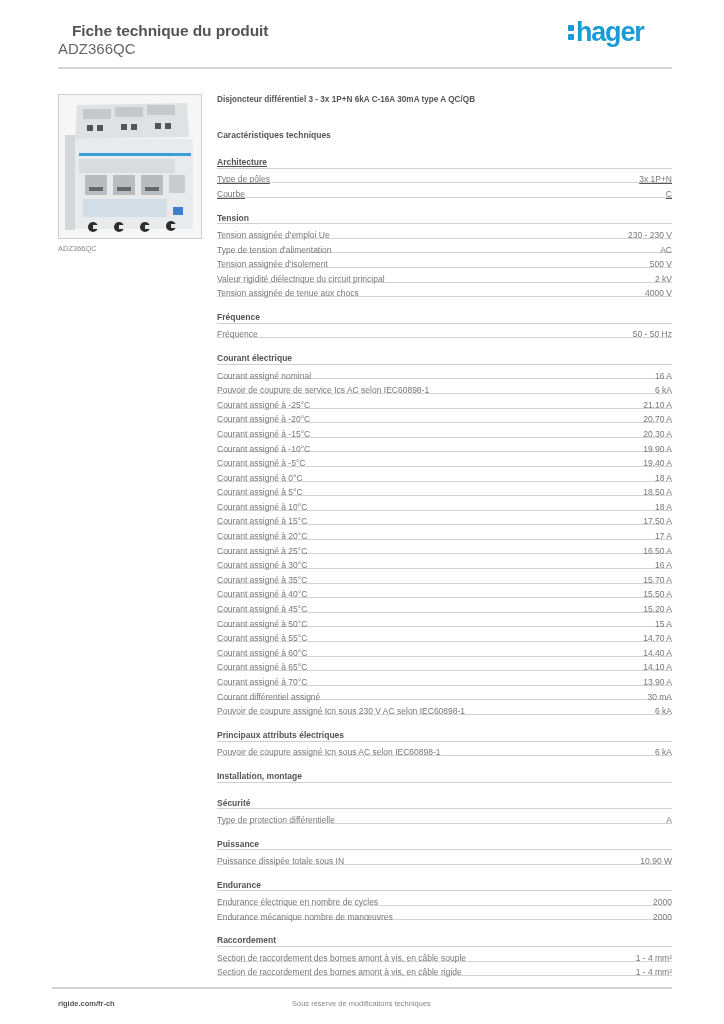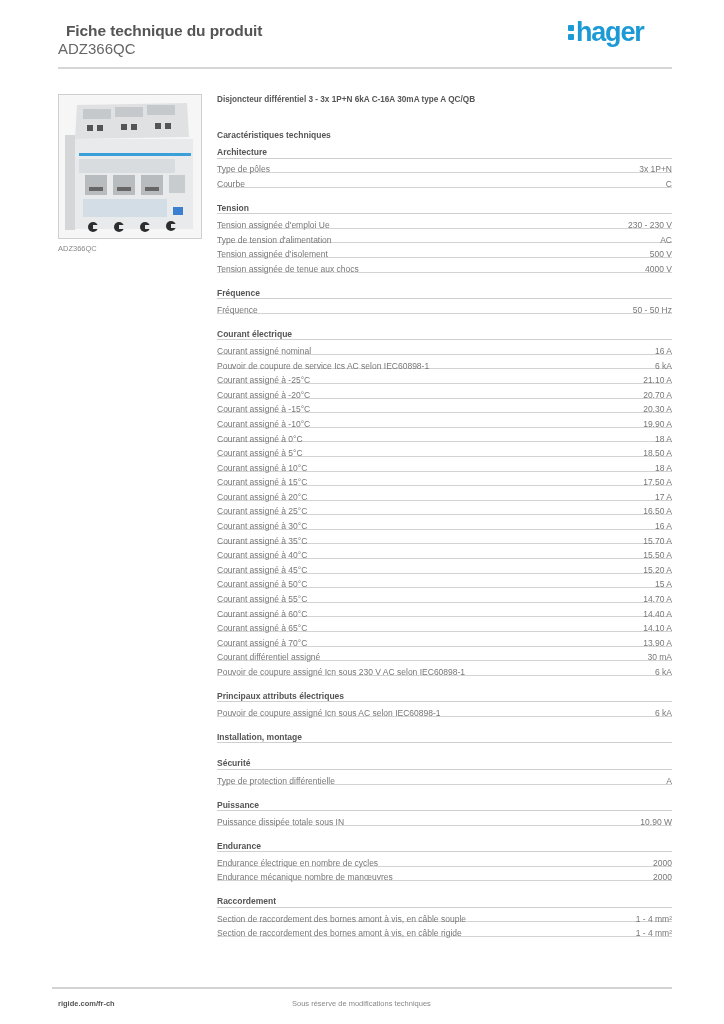--- a/index.html
+++ b/index.html
@@ -1,35 +1,35 @@
 <!DOCTYPE html>
 <html><head>
 <meta charset="utf-8">
 <style>
   * { box-sizing: border-box; margin: 0; padding: 0; }
   html, body { width: 724px; height: 1024px; background: #ffffff; overflow: hidden; }
   body { position: relative; font-family: "Liberation Sans", sans-serif; color: #555; }
 
-  .hdr-title { position: absolute; left: 66px; top: 22px; font-size: 15.5px; font-weight: bold; color: #555; letter-spacing: -0.1px; }
+  .hdr-title { position: absolute; left: 72px; top: 22px; font-size: 15.5px; font-weight: bold; color: #555; letter-spacing: -0.1px; }
   .hdr-sub { position: absolute; left: 58px; top: 40px; font-size: 15px; color: #666; }
   .logo { position: absolute; left: 568px; top: 17px; font-size: 27px; font-weight: bold; color: #1b9ad6; letter-spacing: -1.2px; }
   .logo .dots { display: inline-block; width: 7px; height: 20px; position: relative; margin-right: 1px; vertical-align: -1px; }
   .logo .dots::before, .logo .dots::after { content: ""; position: absolute; left: 0; width: 6px; height: 6px; background: #1b9ad6; border-radius: 1px; }
   .logo .dots::before { top: 3px; }
   .logo .dots::after { top: 12px; }
   .hdr-rule { position: absolute; left: 58px; top: 67px; width: 614px; height: 2px; background: #d6d6d6; }
 
   .product-img { position: absolute; left: 58px; top: 94px; width: 144px; height: 145px; border: 1px solid #cfcfcf; background: #f7f7f7; overflow: hidden; }
   .caption { position: absolute; left: 58px; top: 244px; font-size: 7.5px; color: #888; }
 
   .main { position: absolute; left: 217px; top: 95px; width: 455px; }
   .prod-desc { font-size: 8.2px; font-weight: bold; color: #555; height: 12px; }
   .tech-title { font-size: 8.5px; font-weight: bold; color: #555; margin-top: 23px; height: 12px; }
   .section { margin-top: 14px; }
-  .section.first { margin-top: 4px; }
+  .section.first { margin-top: 14px; text-decoration: underline; }
   .sec-head { font-size: 8.5px; font-weight: bold; color: #555; height: 12.5px; line-height: 12px; border-bottom: 1.5px solid #cfcfcf; }
   .row { display: flex; justify-content: space-between; align-items: center; height: 14.6px; font-size: 8.5px; color: #777; border-bottom: 1.5px solid #d3d3d3; padding-top: 8px; }
   .row .val { text-align: right; white-space: nowrap; }
   .row .lbl { white-space: nowrap; }
 
   .ftr-rule { position: absolute; left: 52px; top: 987px; width: 620px; height: 1.5px; background: #d3d3d3; }
   .ftr-left { position: absolute; left: 58px; top: 999px; font-size: 7.5px; font-weight: bold; color: #555; }
   .ftr-center { position: absolute; left: 292px; top: 999px; font-size: 7.5px; color: #888; }
   .ftr-right { position: absolute; right: 52px; top: 1054px; font-size: 7.5px; font-weight: bold; color: #555; }
 </style>
@@ -110,20 +110,24 @@
         </div>
         <div class="row">
           <span class="lbl">Type de tension d'alimentation</span>
           <span class="val">AC</span>
         </div>
         <div class="row">
           <span class="lbl">Tension assignée d'isolement</span>
           <span class="val">500 V</span>
         </div>
         <div class="row">
+          <span class="lbl">Valeur rigidité diélectrique du circuit principal</span>
+          <span class="val">2 kV</span>
+        </div>
+        <div class="row">
           <span class="lbl">Tension assignée de tenue aux chocs</span>
           <span class="val">4000 V</span>
         </div>
       </div>
       <div class="section">
         <div class="sec-head">Fréquence</div>
         <div class="row">
           <span class="lbl">Fréquence</span>
           <span class="val">50 - 50 Hz</span>
         </div>
@@ -146,20 +150,24 @@
           <span class="lbl">Courant assigné à -20°C</span>
           <span class="val">20.70 A</span>
         </div>
         <div class="row">
           <span class="lbl">Courant assigné à -15°C</span>
           <span class="val">20.30 A</span>
         </div>
         <div class="row">
           <span class="lbl">Courant assigné à -10°C</span>
           <span class="val">19.90 A</span>
+        </div>
+        <div class="row">
+          <span class="lbl">Courant assigné à -5°C</span>
+          <span class="val">19.40 A</span>
         </div>
         <div class="row">
           <span class="lbl">Courant assigné à 0°C</span>
           <span class="val">18 A</span>
         </div>
         <div class="row">
           <span class="lbl">Courant assigné à 5°C</span>
           <span class="val">18.50 A</span>
         </div>
         <div class="row">

